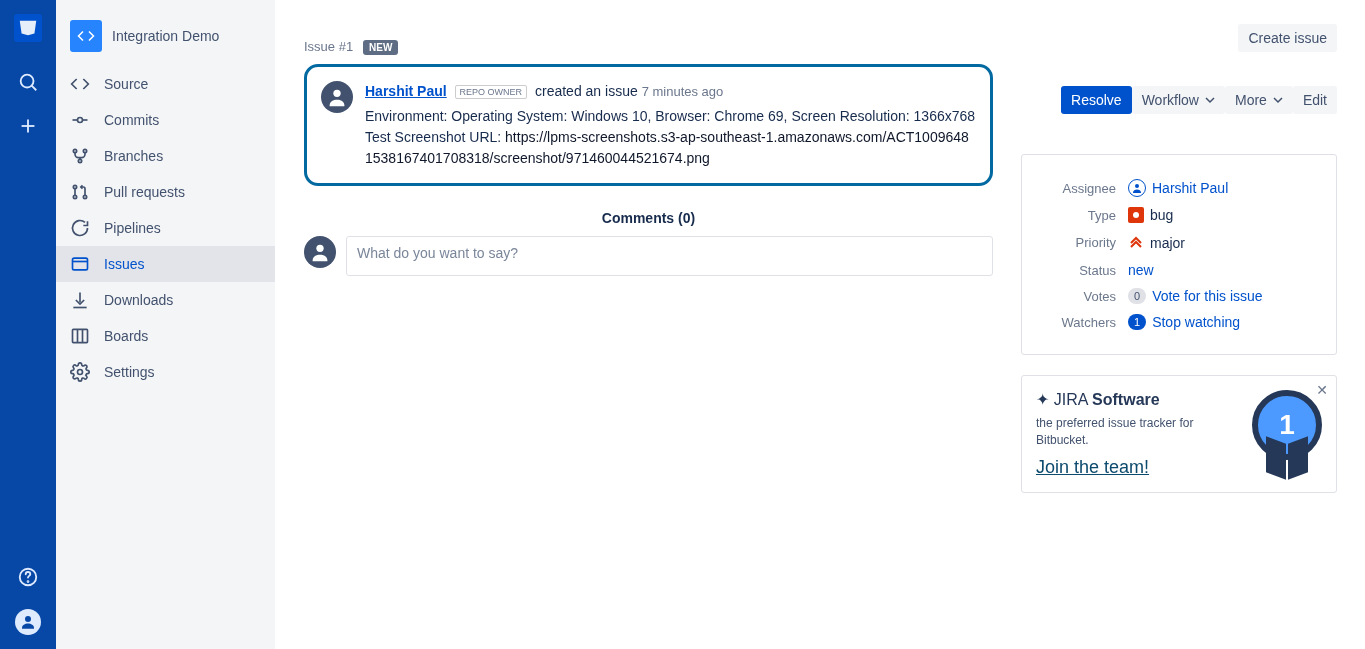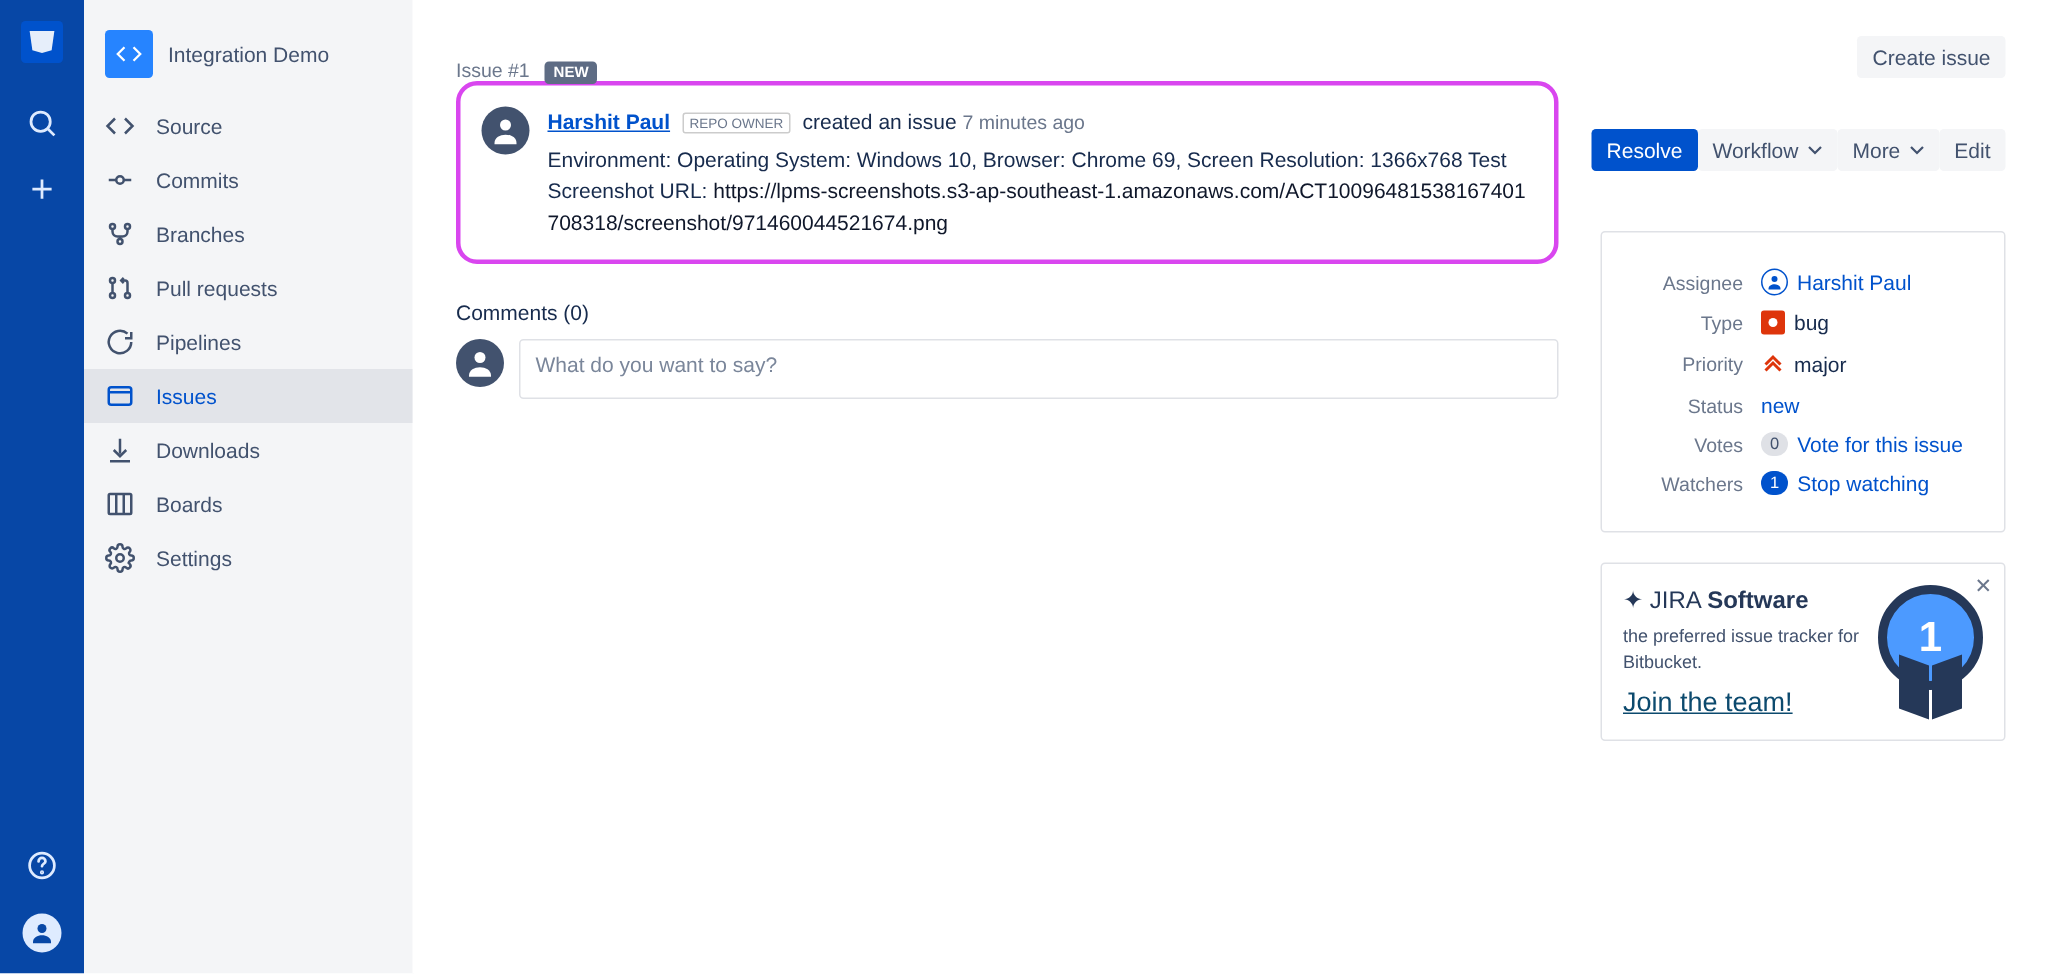--- a/index.html
+++ b/index.html
@@ -27,35 +27,35 @@
 
 
 .main { flex:1; padding:24px 28px; display:flex; }
 .content { flex:1; min-width:0; }
 .bc { color:#6B778C; font-size:14px; margin-bottom:12px; }
 .bc a { color:#6B778C; text-decoration:none; }
 .bc .sep{margin:0 6px;}
 h1 { font-size:24px; font-weight:500; margin-bottom:20px; }
 .issue-id { color:#6B778C; font-size:13px; }
 .badge-new { background:#5E6C84; color:#fff; font-size:10px; padding:2px 6px; border-radius:3px; margin-left:6px; font-weight:700;}
-.card { border:3px solid #d946ef; border-radius:14px; padding:14px; display:flex; }
+.card { border:3px solid #0369a1; border-radius:14px; padding:14px; margin-top:10px; display:flex; }
 .av { width:32px; height:32px; background:#42526E; border-radius:50%; display:flex;align-items:center;justify-content:center; flex-shrink:0; margin-right:12px;}
 .av svg{width:22px;height:22px;color:#fff;}
 .card-body { font-size:14px; line-height:1.5; color:#172B4D;}
 .author { color:#0052CC; font-weight:600; }
 .owner-tag { border:1px solid #ccc; font-size:9px; padding:1px 4px; border-radius:2px; color:#6B778C; margin:0 4px; vertical-align:1px;}
 .muted { color:#6B778C; font-size:13px;}
 .link { color:#0f172a; text-decoration:none; word-break:break-all;}
-.comments-h { font-weight:400; margin-top:24px; margin-bottom:10px; }
+.comments-h { font-weight:700; margin-top:24px; margin-bottom:10px;text-align:center; }
 .comment-row { display:flex; }
 .comment-row textarea { flex:1; border:1px solid #DFE1E6; border-radius:3px; padding:8px 10px; height:40px; resize:none; font-family:inherit; font-size:14px;}
 .comment-row textarea::placeholder{color:#7A869A;}
 
 
-.right { width:270px; margin-left:28px; }
+.right { width:316px; margin-left:28px; }
 .actions { display:flex; justify-content:flex-end; gap:0; margin-bottom:40px;}
 .btn { background:#F4F5F7; border:none; padding:6px 10px; border-radius:3px; font-size:14px; color:#42526E; cursor:pointer; display:flex; align-items:center;}
 .btn.primary { background:#0052CC; color:#fff; }
 .btn .caret{margin-left:6px;}
 .meta { border:1px solid #DFE1E6; border-radius:3px; padding:24px 14px; }
 .meta-row { display:flex; align-items:center; margin-bottom:10px; font-size:14px;}
 .meta-row:last-child{margin-bottom:0;}
 .meta-label { width:80px; text-align:right; color:#6B778C; margin-right:12px; font-size:13px;}
 .meta-val { display:flex; align-items:center; }
 .meta-val .alink{ color:#0052CC; text-decoration:none; margin-left:6px;}

